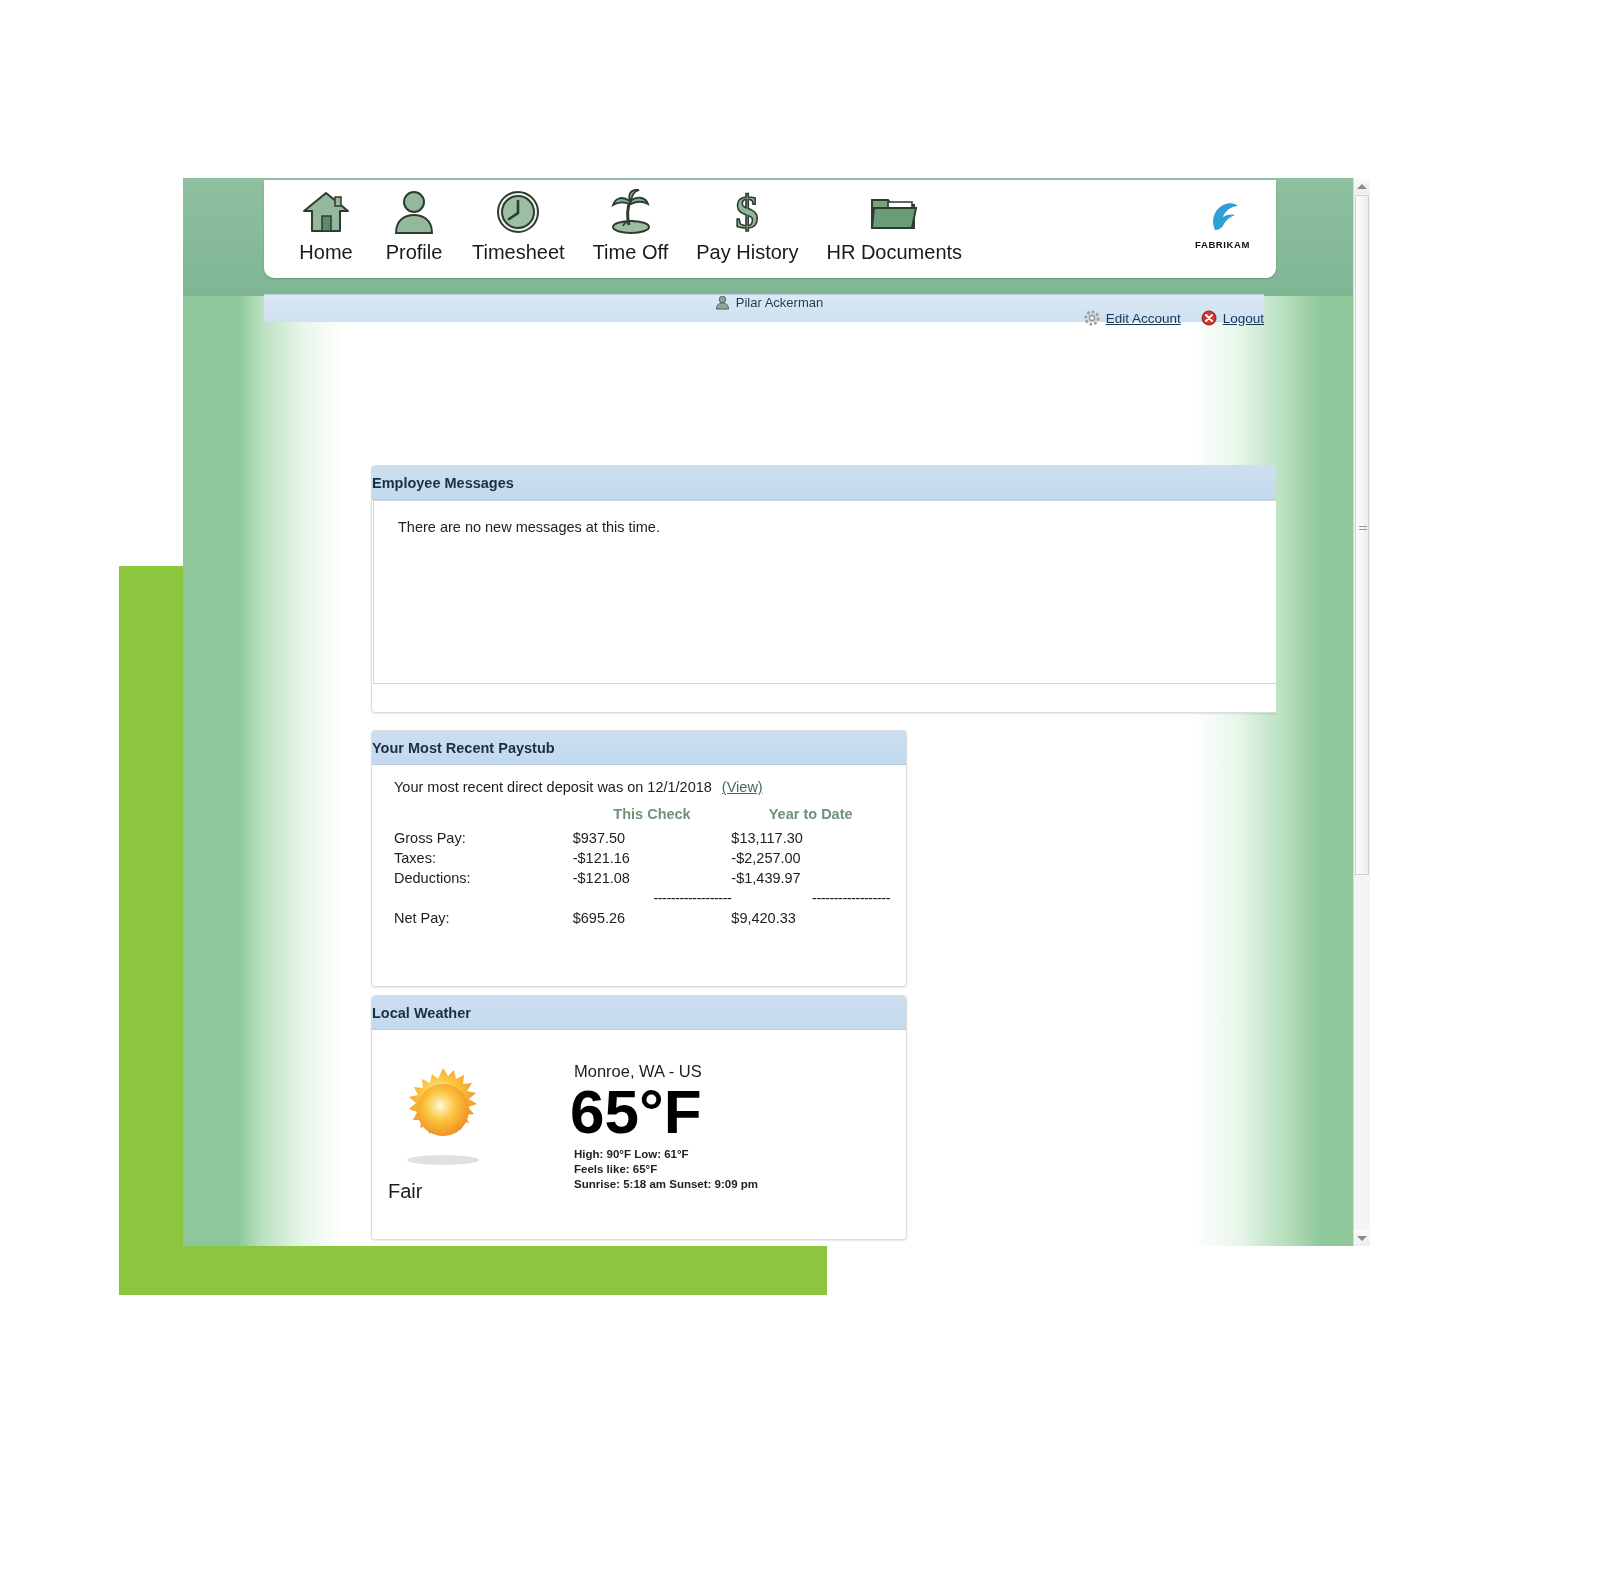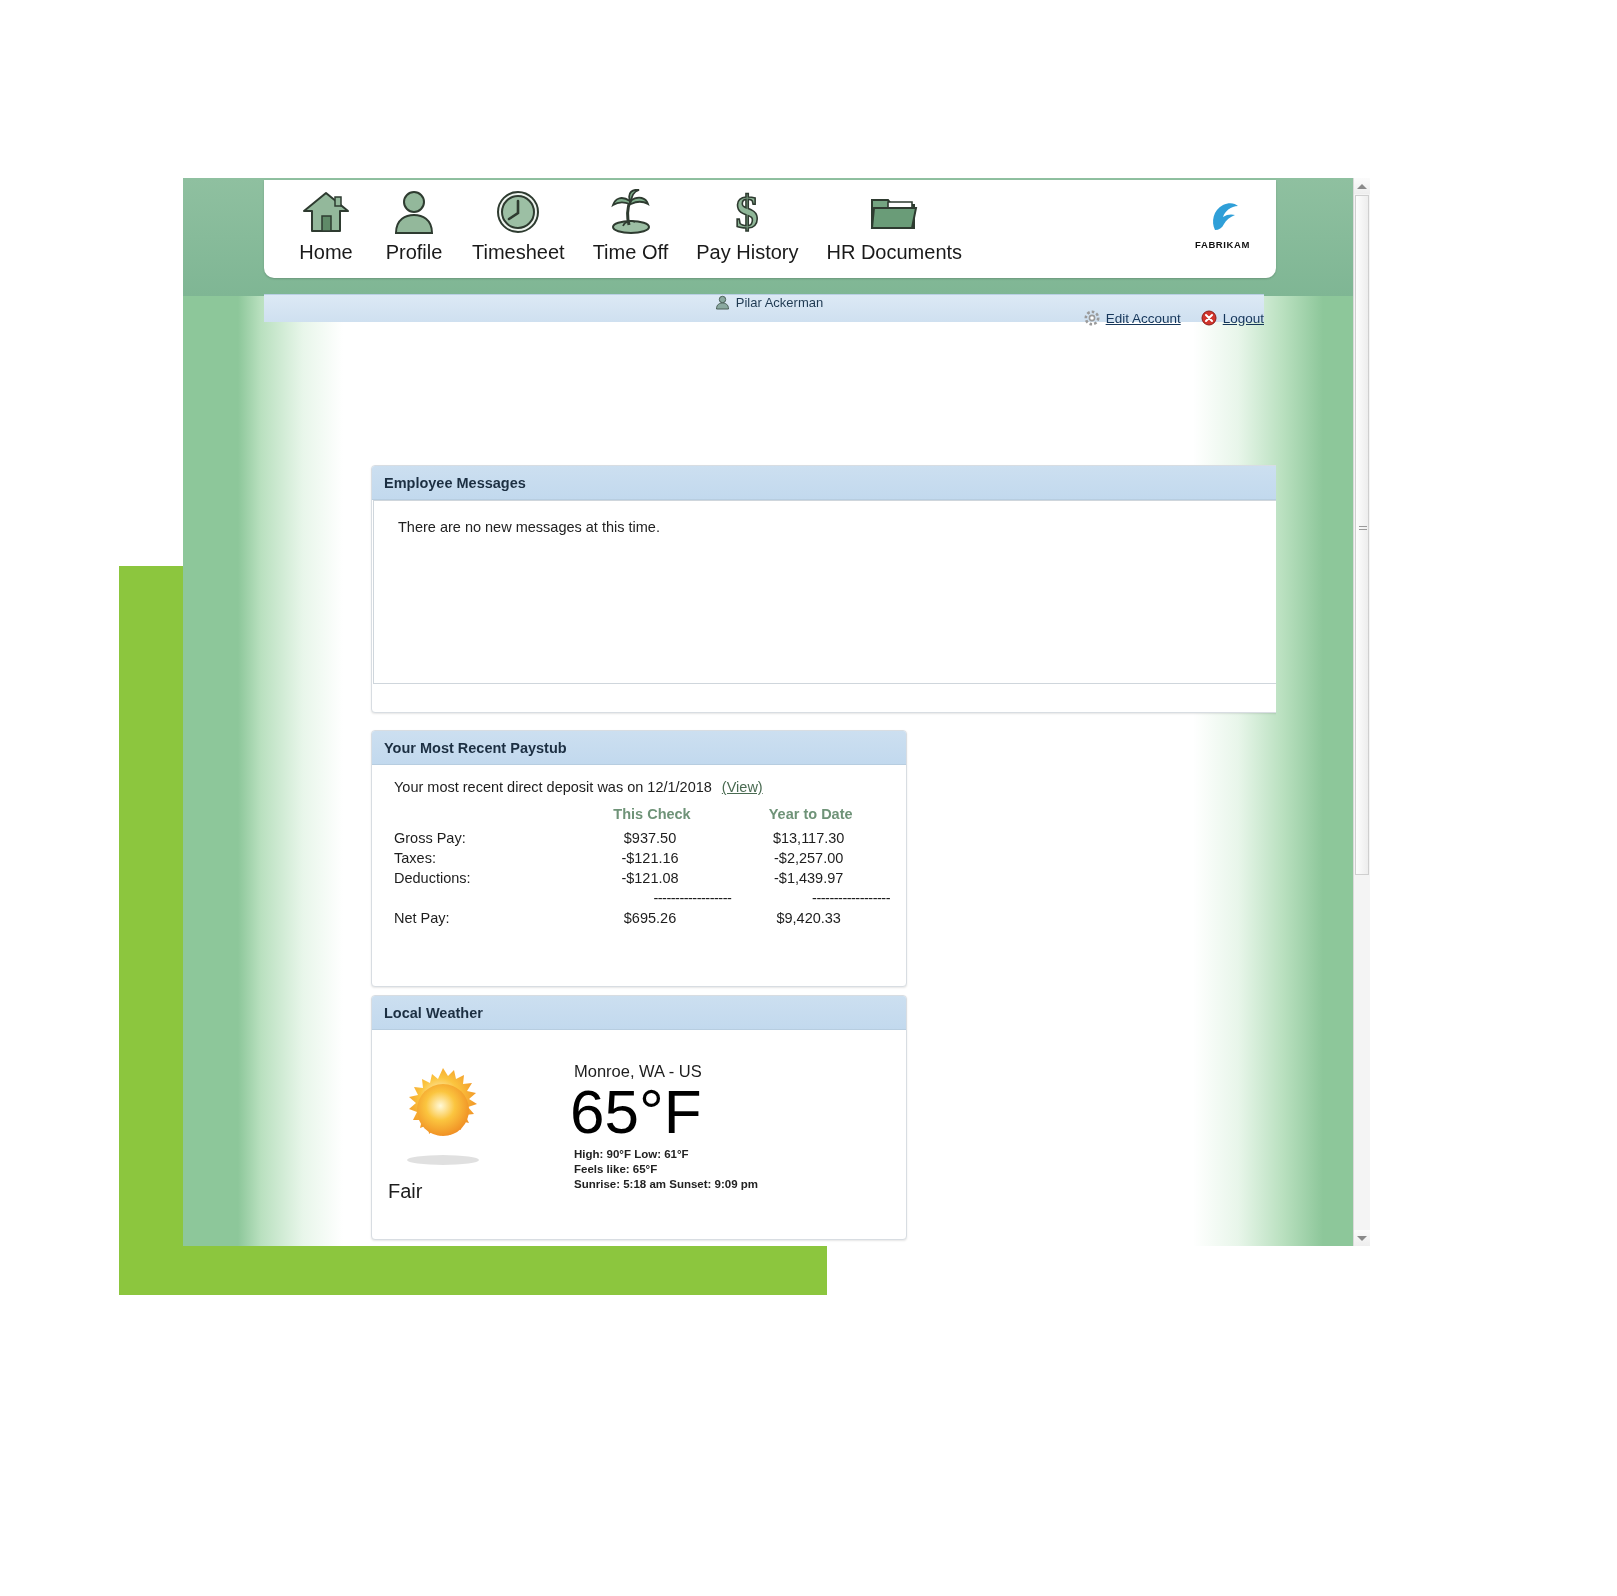--- a/index.html
+++ b/index.html
@@ -113,21 +113,21 @@
     border:1px solid #d8dde2;
     border-radius:4px;
     box-shadow:0 1px 2px rgba(0,0,0,.10);
   }
   .panel-head{
     height:33px;
     background:linear-gradient(to bottom,#ccdff0 0%, #c2d9ee 100%);
     border-bottom:1px solid #b7cde0;
     border-radius:3px 3px 0 0;
     display:flex;align-items:center;
-    padding-left:12px;
+    padding-left:0;
     font-size:14.5px;font-weight:bold;color:#1c2f42;
   }
   .panel-body{padding:12px 16px;position:relative;}
 
   
   #messages{left:107px;top:160px;width:948px;height:246px;}
   .msg-inner{
     position:absolute;left:1px;top:34px;width:944px;height:184px;
     background:#fff;
     border:1px solid #cfd6dc;
@@ -140,35 +140,35 @@
   .tri-up{width:0;height:0;border-left:5px solid transparent;border-right:5px solid transparent;border-bottom:5px solid #8a8a8a;}
   .tri-dn{width:0;height:0;border-left:5px solid transparent;border-right:5px solid transparent;border-top:5px solid #8a8a8a;}
 
   
   #paystub{left:107px;top:425px;width:534px;height:255px;}
   .ps-line{font-size:14.5px;color:#1d1d1d;margin:2px 0 10px 6px;}
   .ps-view{color:#4a6b52;text-decoration:underline;margin-left:10px;cursor:pointer;}
   table.ps{border-collapse:collapse;width:100%;margin-top:4px;}
   table.ps td{font-size:14.5px;color:#1d1d1d;padding:2px 0;}
   table.ps td.lbl{padding-left:6px;width:150px;}
-  table.ps td.num{text-align:center;width:130px;padding-right:4px;}
+  table.ps td.num{text-align:left;width:130px;padding-right:4px;}
   table.ps th{
     font-size:14.5px;color:#6f9378;font-weight:bold;text-align:center;padding-bottom:6px;
   }
   .dashline{color:#333;letter-spacing:-0.5px;font-size:13px;text-align:right;padding-right:4px;}
   .bold{font-weight:normal;}
 
   
   #weather{left:107px;top:690px;width:534px;height:243px;}
   .wx-wrap{display:flex;padding-top:6px;}
   .wx-left{width:186px;text-align:left;padding-top:16px;}
   .wx-cond{font-size:20px;color:#1d1d1d;margin-top:6px;}
   .wx-right{padding-top:14px;}
   .wx-city{font-size:16.5px;color:#1d1d1d;}
-  .wx-temp{font-size:62px;line-height:62px;color:#000;font-weight:normal;margin:0px 0 4px -4px;}
+  .wx-temp{font-size:62px;line-height:62px;color:#000;font-weight:bold;margin:0px 0 4px -4px;}
   .wx-det{font-size:11.5px;color:#222;line-height:15px;font-weight:bold;}
 
   
   .browser-scroll{
     position:absolute;right:0;top:0;width:16px;height:1068px;
     background:#f4f4f4;border-left:1px solid #dadada;
   }
   .bs-btn{
     position:absolute;left:0;width:16px;height:16px;
     background:linear-gradient(to bottom,#fbfbfb,#eeeeee);

